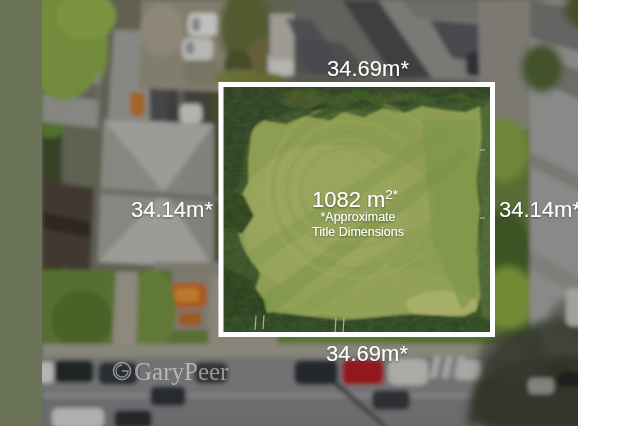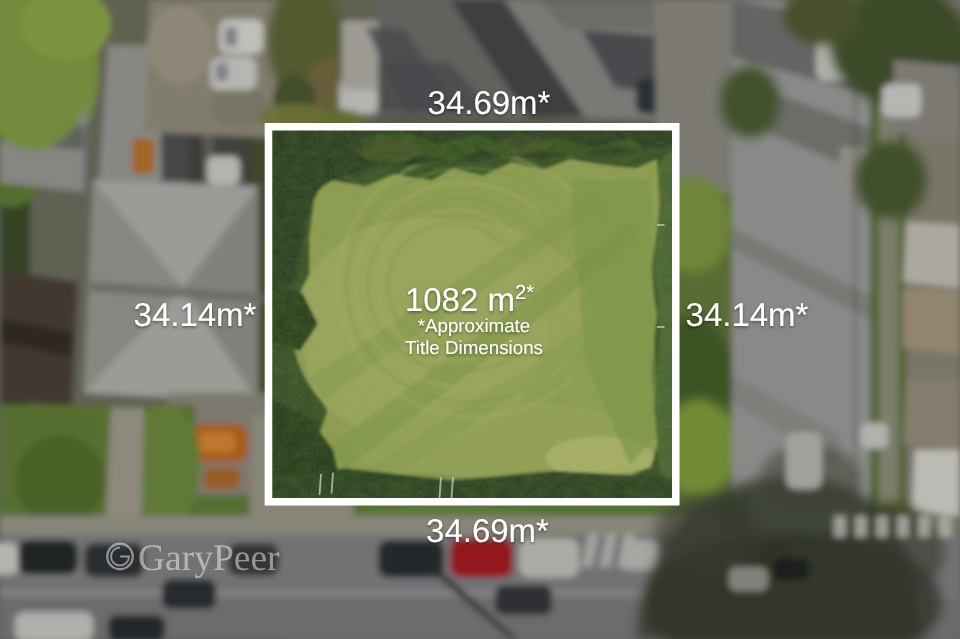--- a/index.html
+++ b/index.html
@@ -1,17 +1,17 @@
 <!DOCTYPE html>
 <html><head>
 <meta charset="utf-8">
 <style>
   html,body{margin:0;padding:0;}
   body{width:640px;height:426px;overflow:hidden;font-family:"Liberation Sans",sans-serif;}
-  #stage{position:relative;width:640px;height:426px;background:#6b7458;overflow:hidden;}
+  #stage{position:relative;width:536px;height:426px;background:#6b7458;overflow:hidden;padding-left:42px;}
   svg{display:block;}
 </style>
 </head>
 <body>
 <div id="stage">
 <svg width="640" height="426" viewBox="0 0 640 426">
 <defs>
   <filter id="b2" x="-20%" y="-20%" width="140%" height="140%">
           <feGaussianBlur stdDeviation="2"></feGaussianBlur>
         </filter>

